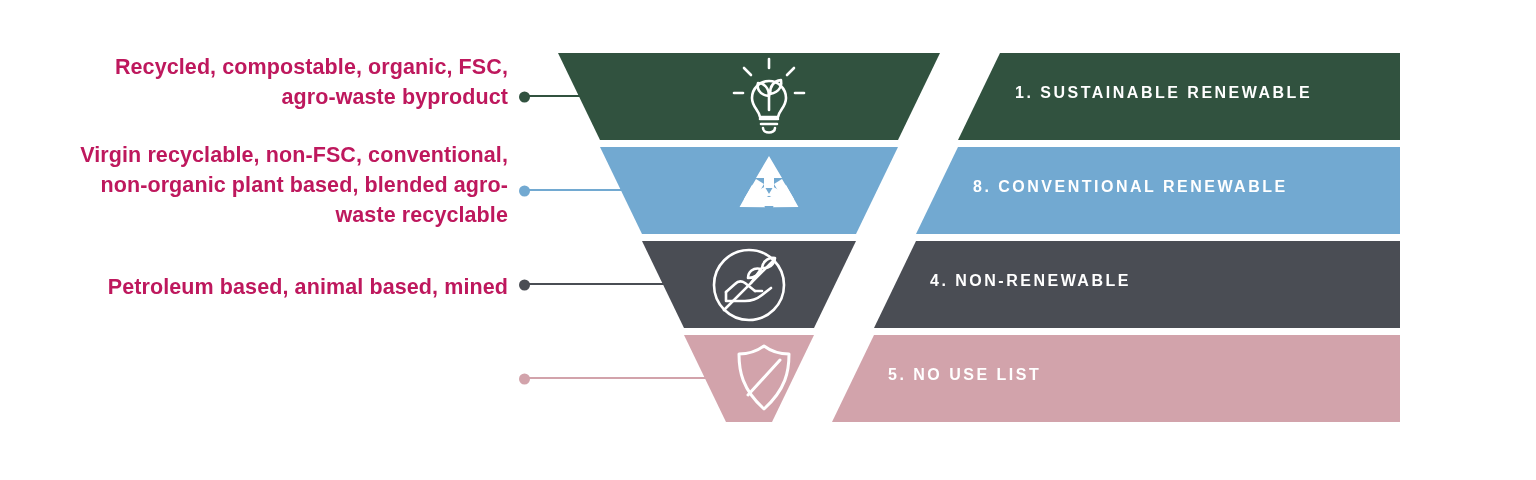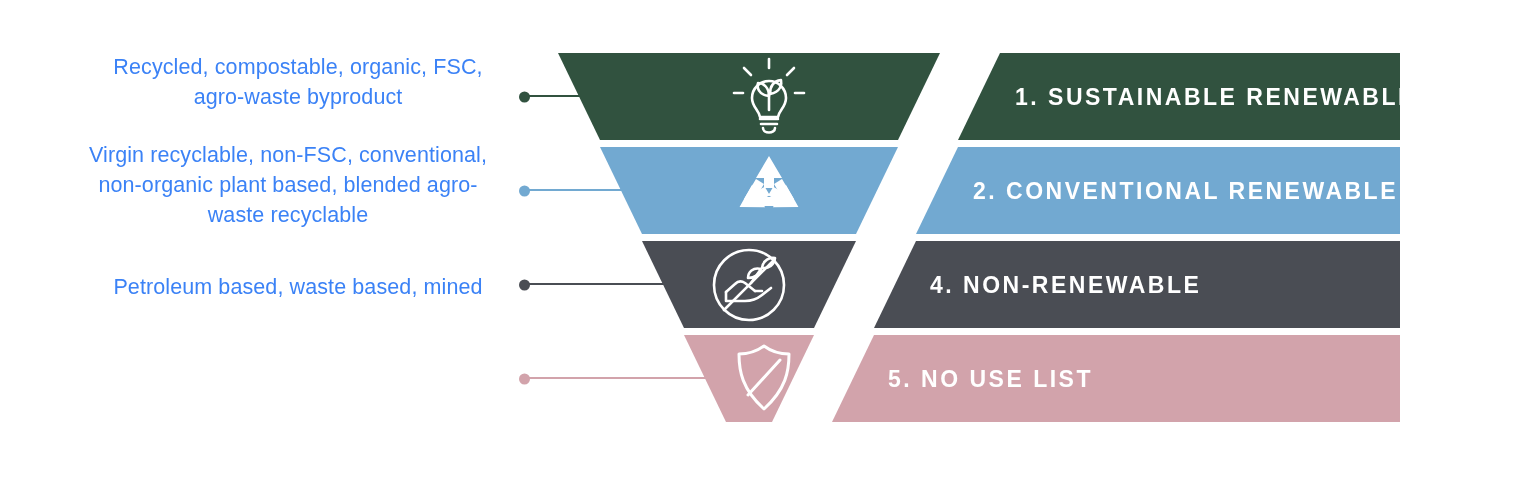--- a/index.html
+++ b/index.html
@@ -8,27 +8,27 @@
     background: #ffffff;
     font-family: "Liberation Sans", sans-serif;
     overflow: hidden;
     position: relative;
   }
   #stage { position: absolute; inset: 0; width: 1536px; height: 480px; }
 
   
   .label-text {
     position: absolute;
-    text-align: center;
-    color: #3b82f6;
+    text-align: right;
+    color: #be185d;
     font-size: 21.5px;
     line-height: 30px;
     letter-spacing: 0.1px;
     white-space: pre-line;
-    font-weight: 400;
+    font-weight: 700;
   }
   .lbl0 { right: 1028px; top: 52px; width: 420px; }
   .lbl1 { right: 1028px; top: 140px; width: 440px; }
   .lbl2 { right: 1028px; top: 272px; width: 420px; }
   .lbl3 { right: 1028px; top: 365px; width: 420px; }
 
   
   .connector { position: absolute; height: 3px; }
   .connector .line { position: absolute; left: 8px; right: 0; top: 0; height: 2.4px; }
   .connector .dot {
@@ -37,41 +37,41 @@
     transform: translate(-2px, -50%);
   }
 
   
   .vec { position: absolute; left: 0; top: 0; }
 
   
   .banner-cap {
     position: absolute;
     color: #ffffff;
-    font-size: 23px;
+    font-size: 16px;
     font-weight: 700;
     letter-spacing: 2.5px;
     white-space: nowrap;
   }
   .cap0 { left: 1015px; top: 84px; }
   .cap1 { left: 973px; top: 178px; }
   .cap2 { left: 930px; top: 272px; }
   .cap3 { left: 888px; top: 366px; }
 </style>
 </head>
 <body style="background: rgb(255, 255, 255);">
 
 <div id="stage">
 
   <div class="label-text lbl0">Recycled, compostable, organic, FSC,
 agro-waste byproduct</div>
   <div class="label-text lbl1">Virgin recyclable, non-FSC, conventional,
 non-organic plant based, blended agro-
 waste recyclable</div>
-  <div class="label-text lbl2">Petroleum based, waste based, mined</div>
+  <div class="label-text lbl2">Petroleum based, animal based, mined</div>
 
   <div class="connector" style="left:521px; top:95px; width:73px;">
     <div class="line" style="background:#31523f;"></div>
     <div class="dot" style="background:#31523f;"></div>
   </div>
   <div class="connector" style="left:521px; top:189px; width:115px;">
     <div class="line" style="background:#72a9d1;"></div>
     <div class="dot" style="background:#72a9d1;"></div>
   </div>
   <div class="connector" style="left:521px; top:283px; width:157px;">
@@ -147,17 +147,17 @@
       <path d="M 13,-17 C 14,-25 21,-28 26,-27 C 25,-20 20,-16 13,-17 Z"></path>
     </g>
 
     <g stroke="#ffffff" fill="none" stroke-width="3" stroke-linecap="round" stroke-linejoin="round" transform="translate(764,379)">
       <path d="M 0,-33 C -8,-27 -18,-25 -25,-25 C -25,-8 -22,10 0,30 C 22,10 25,-8 25,-25 C 18,-25 8,-27 0,-33 Z"></path>
       <line x1="-16" y1="16" x2="16" y2="-19"></line>
     </g>
   </svg>
 
   <div class="banner-cap cap0">1. SUSTAINABLE RENEWABLE</div>
-  <div class="banner-cap cap1">2. CONVENTIONAL RENEWABLE</div>
+  <div class="banner-cap cap1">8. CONVENTIONAL RENEWABLE</div>
   <div class="banner-cap cap2">4. NON-RENEWABLE</div>
   <div class="banner-cap cap3">5. NO USE LIST</div>
 
 </div>
 
 </body></html>

